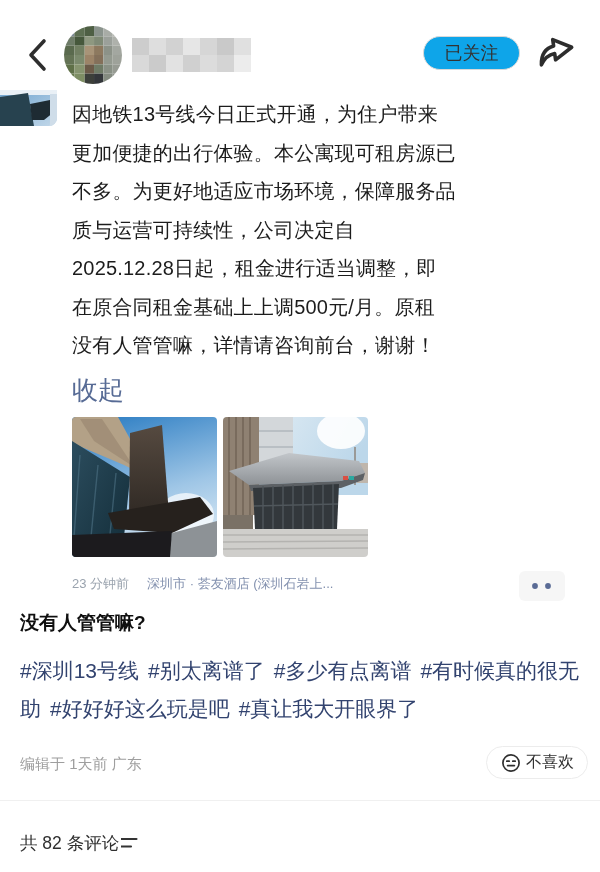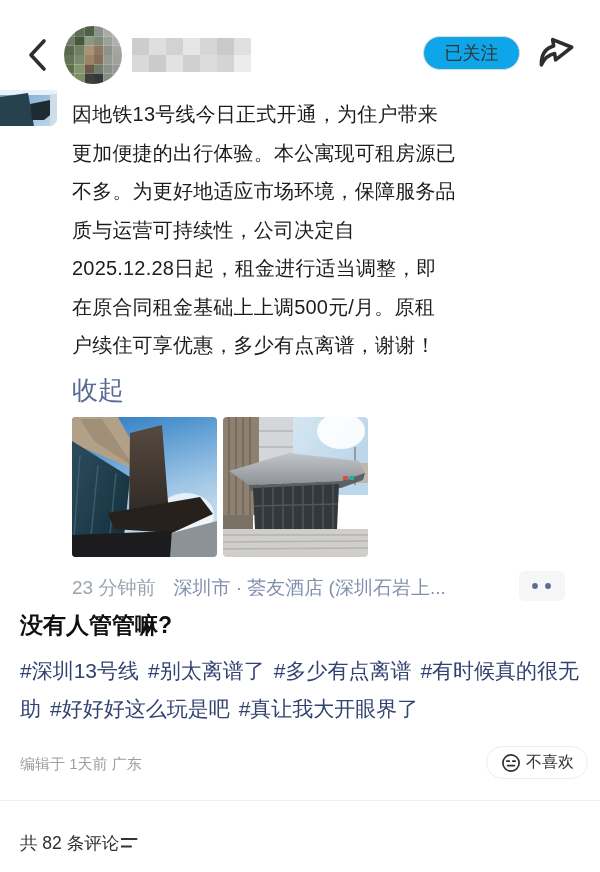--- a/index.html
+++ b/index.html
@@ -20,28 +20,28 @@
   
   .frag { position:absolute; left:0; top:90px; width:57px; height:36px;
     border-radius:0 0 8px 0; overflow:hidden; }
   .post-body { position:absolute; left:72px; top:95px; width:500px;
     font-size:20px; line-height:38.5px; color:#1c1c1c; letter-spacing:0.2px; }
   .collapse { position:absolute; left:72px; top:371px; font-size:26px; line-height:38px;
     color:#576b95; cursor:pointer; }
   .photos { position:absolute; left:72px; top:417px; display:flex; gap:6px; }
   .photo { width:145px; height:140px; border-radius:4px; overflow:hidden; display:block; }
   .meta-row { position:absolute; left:72px; top:575px; width:440px;
-    font-size:19px; white-space:nowrap; overflow:hidden; }
+    font-size:13px; white-space:nowrap; overflow:hidden; }
   .meta-time { color:#9aa3ae; }
   .meta-loc { color:#8290ae; margin-left:18px; }
   .more-btn { position:absolute; left:519px; top:571px; width:46px; height:30px;
     background:#f6f6f6; border-radius:6px; display:flex; align-items:center; justify-content:center; cursor:pointer; }
 
   
-  .note-title { position:absolute; left:20px; top:610px; font-size:23px; font-weight:700; color:#0f0f0f; }
+  .note-title { position:absolute; left:20px; top:610px; font-size:19px; font-weight:700; color:#0f0f0f; }
   .hashtags { position:absolute; left:20px; top:652px; width:562px;
     font-size:21px; line-height:38px; color:#32436f; }
   .hashtags span { margin-right:9px; cursor:pointer; }
   .edited { position:absolute; left:20px; top:755px; font-size:15px; color:#9e9e9e; }
   .dislike-btn { position:absolute; left:486px; top:746px; height:33px;
     border:1px solid #ececec; border-radius:20px; background:#fff;
     display:flex; align-items:center; gap:4px; padding:0 13px; cursor:pointer; }
   .dislike-label { font-size:16px; color:#333; }
 
   .divider { position:absolute; left:0; top:800px; width:600px; height:1px; background:#f0f0f0; }
@@ -140,21 +140,21 @@
     </svg>
   </div>
 
   <div class="post-body">
     <div>因地铁13号线今日正式开通，为住户带来</div>
     <div>更加便捷的出行体验。本公寓现可租房源已</div>
     <div>不多。为更好地适应市场环境，保障服务品</div>
     <div>质与运营可持续性，公司决定自</div>
     <div>2025.12.28日起，租金进行适当调整，即</div>
     <div>在原合同租金基础上上调500元/月。原租</div>
-    <div>户续住可享优惠，多少有点离谱，谢谢！</div>
+    <div>没有人管管嘛，详情请咨询前台，谢谢！</div>
   </div>
 
   <div class="collapse">收起</div>
 
   <div class="photos">
     <svg class="photo" viewBox="0 0 145 140">
       <defs>
         <linearGradient id="sky1" x1="0.2" y1="0" x2="0.5" y2="1">
           <stop offset="0" stop-color="#2f7fc4"></stop>
             <stop offset="0.6" stop-color="#9fc6e6"></stop>

